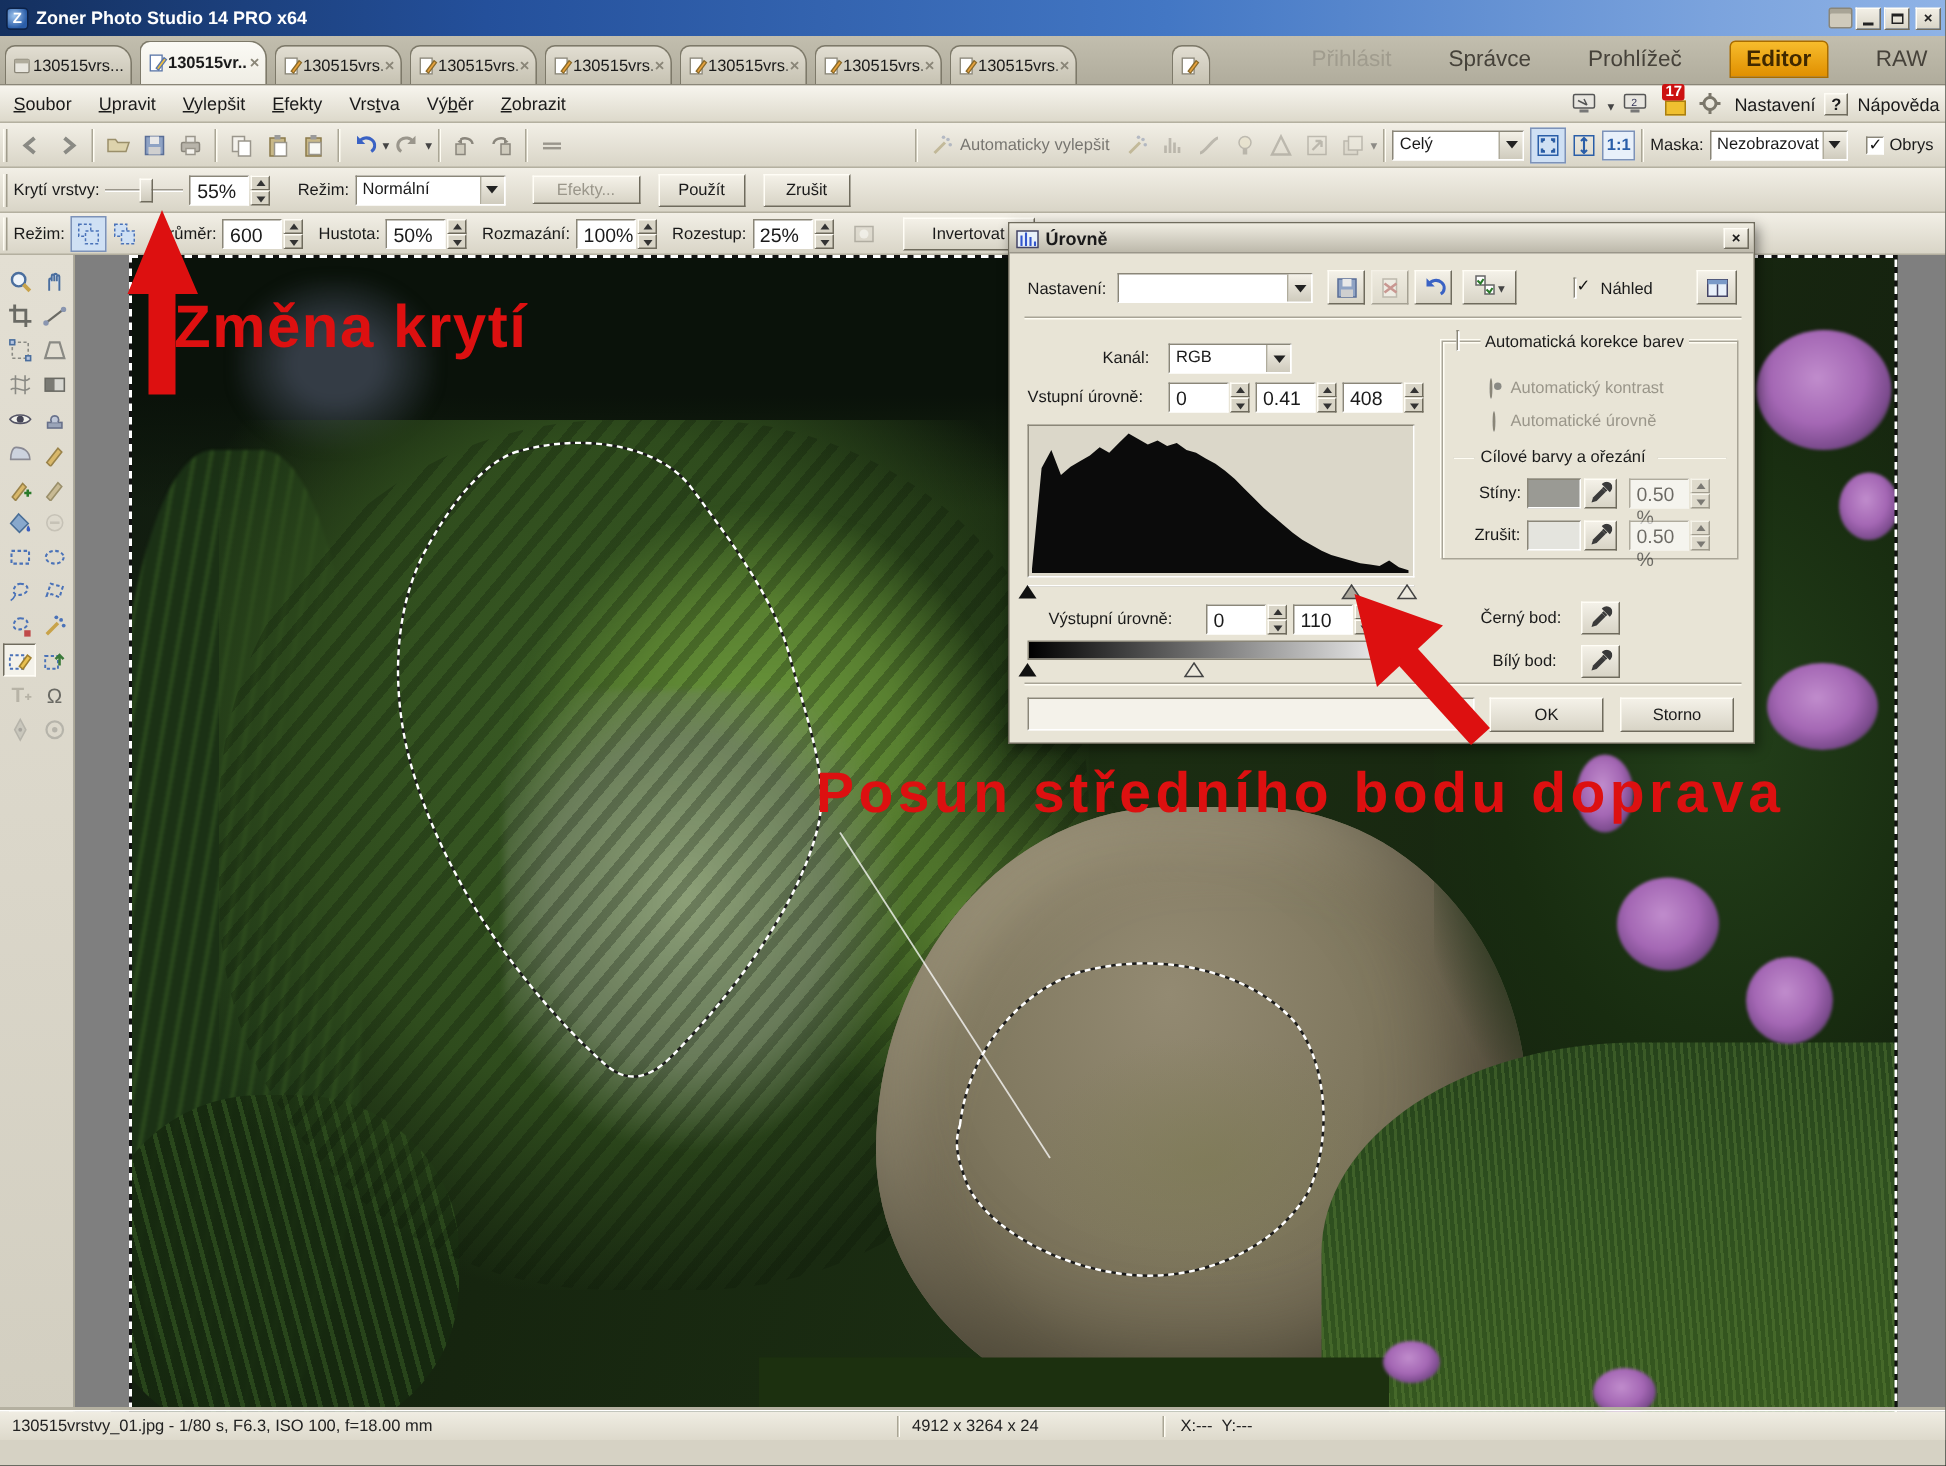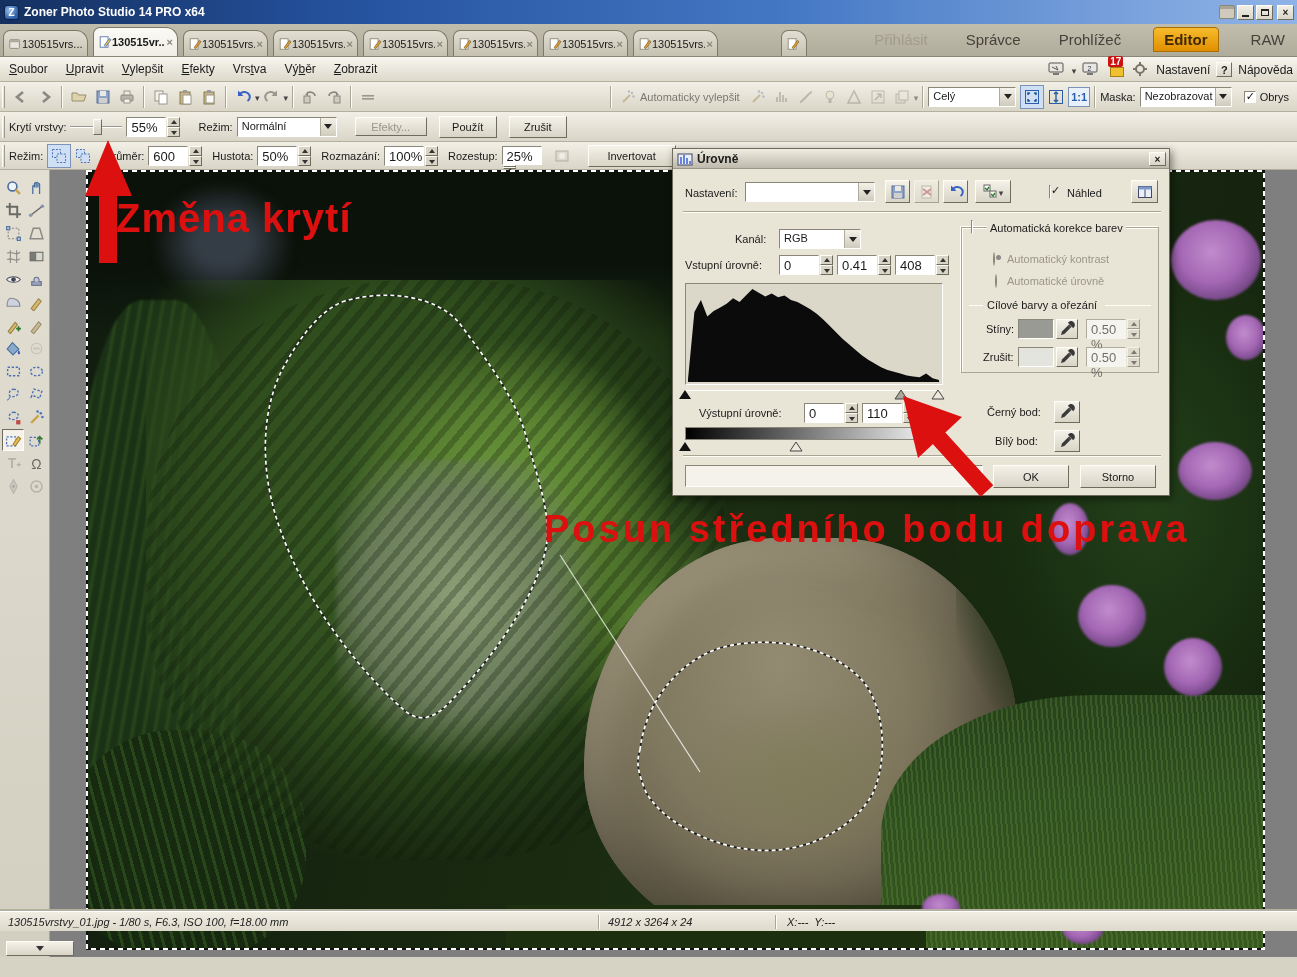--- a/index.html
+++ b/index.html
@@ -104,22 +104,22 @@
   .tool.disabled{opacity:.45;}
   #palette-more{left:6px;top:941px;width:68px;height:15px;font-size:8px;}
   #palette-more::after{content:"";border-left:4px solid transparent;border-right:4px solid transparent;border-top:5px solid #333;}
 
   
   #photo{left:86px;top:170px;width:1179px;height:780px;overflow:hidden;background:#15240f;}
   #photo .ly{position:absolute;}
   #ants{position:absolute;left:86px;top:170px;width:1179px;height:780px;pointer-events:none;}
 
   
-  #statusbar{left:0;top:911px;width:1297px;height:20px;background:linear-gradient(180deg,#f0ede3,#ddd9cb);
-    border-top:1px solid #fff;box-shadow:0 -2px 0 #b4b0a0;font-size:11px;color:#222;font-style:italic;}
+  #statusbar{left:0;top:940px;width:1297px;height:20px;background:linear-gradient(180deg,#f0ede3,#ddd9cb);
+    border-top:1px solid #fff;box-shadow:0 -2px 0 #b4b0a0;font-size:11px;color:#222;}
   .status-sep{position:absolute;top:3px;width:2px;height:14px;border-left:1px solid #aaa695;border-right:1px solid #fffdf4;}
 
   
   #dialog{left:672px;top:148px;width:498px;height:348px;background:#e8e4d6;
     border:1px solid #6f6b5d;box-shadow:2px 3px 8px rgba(0,0,0,.45);}
   #dlg-title{position:absolute;left:0;top:0;width:100%;height:20px;
     background:linear-gradient(180deg,#efece1,#bdb9ab);border-bottom:1px solid #9a968a;
     display:flex;align-items:center;font-weight:bold;font-size:12px;}
   #dlg-close{position:absolute;right:3px;top:3px;width:17px;height:14px;font-size:10px;font-weight:bold;}
   .dlg-label{position:absolute;white-space:nowrap;}
@@ -583,21 +583,21 @@
     </div>
     <span class="label" style="margin-left:10px;">Rozmazání:</span>
     <div class="spin" style="margin-left:4px;">
       <span class="sp-field">100%</span>
       <span class="sp-arrows">
           <div class="sp-up"></div>
           <div class="sp-dn"></div>
         </span>
     </div>
     <span class="label" style="margin-left:10px;">Rozestup:</span>
-    <div class="spin" style="margin-left:4px;flex-direction:column;">
+    <div class="spin" style="margin-left:4px;">
       <span class="sp-field">25%</span>
       <span class="sp-arrows">
           <div class="sp-up"></div>
           <div class="sp-dn"></div>
         </span>
     </div>
     <span class="tb-btn muted" style="margin-left:8px;">
         <svg viewBox="0 0 16 16" width="16" height="16">
           <rect x="2" y="3" width="12" height="10" fill="#d8d4c8" stroke="#8a867c"></rect>
           <circle cx="8" cy="8" r="3" fill="#f8f8f4"></circle>

